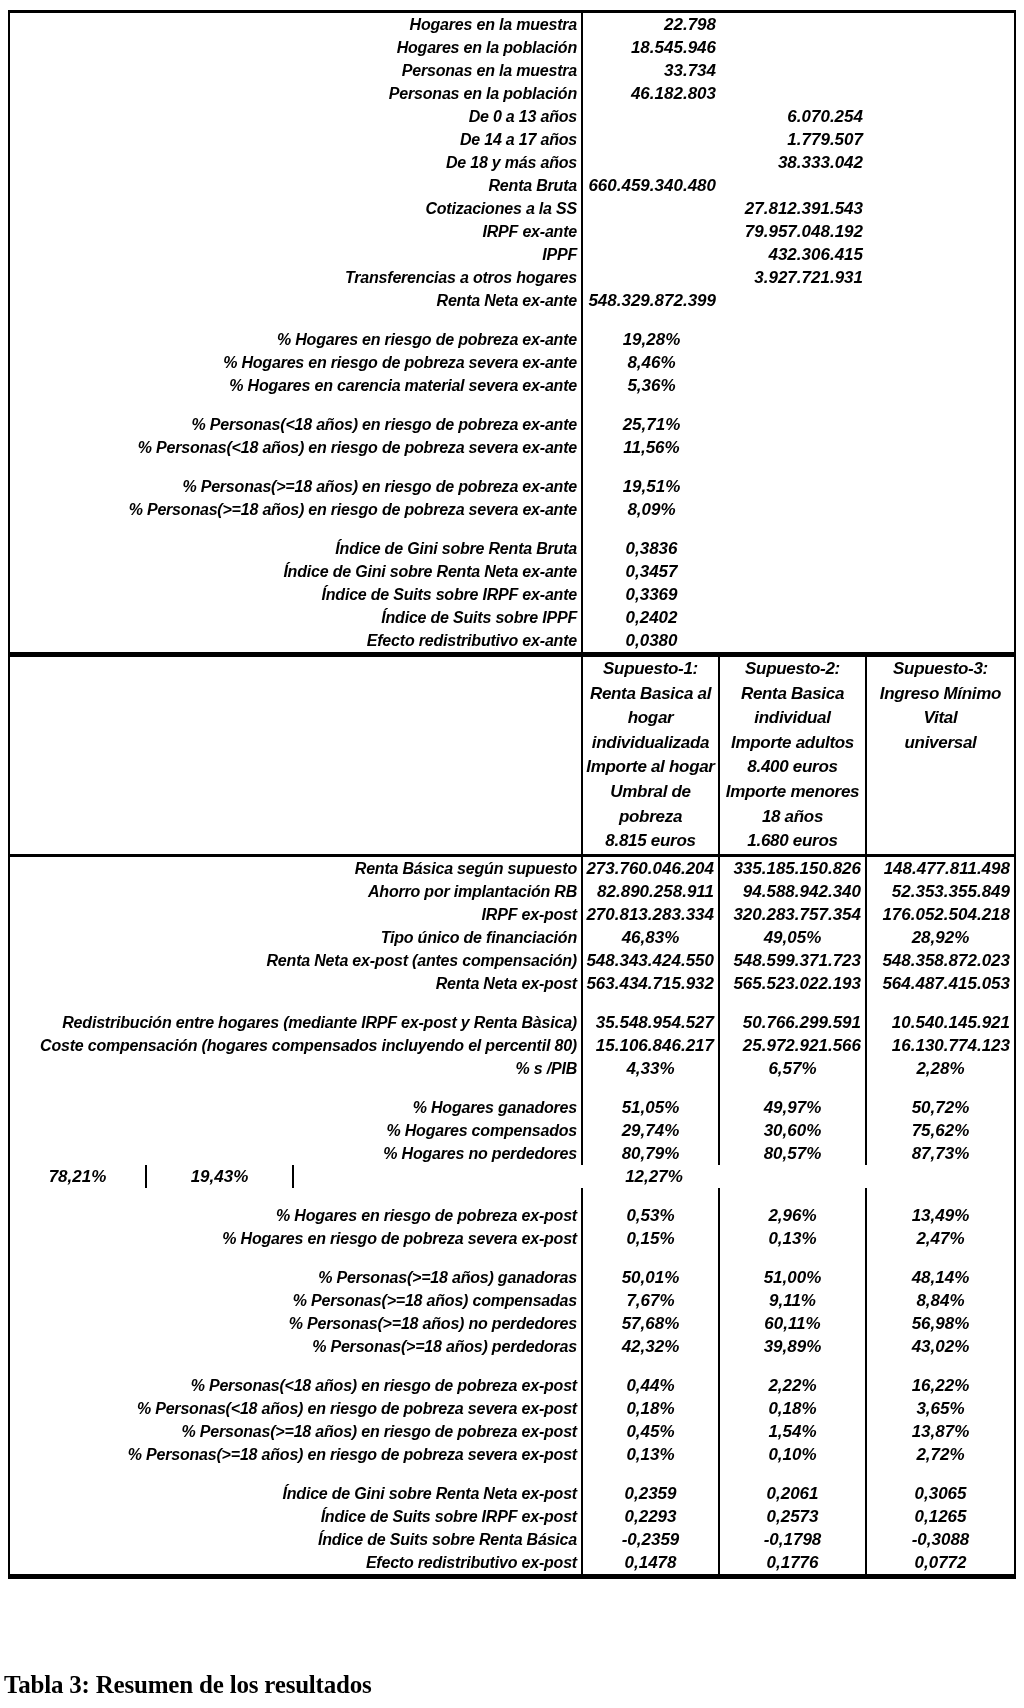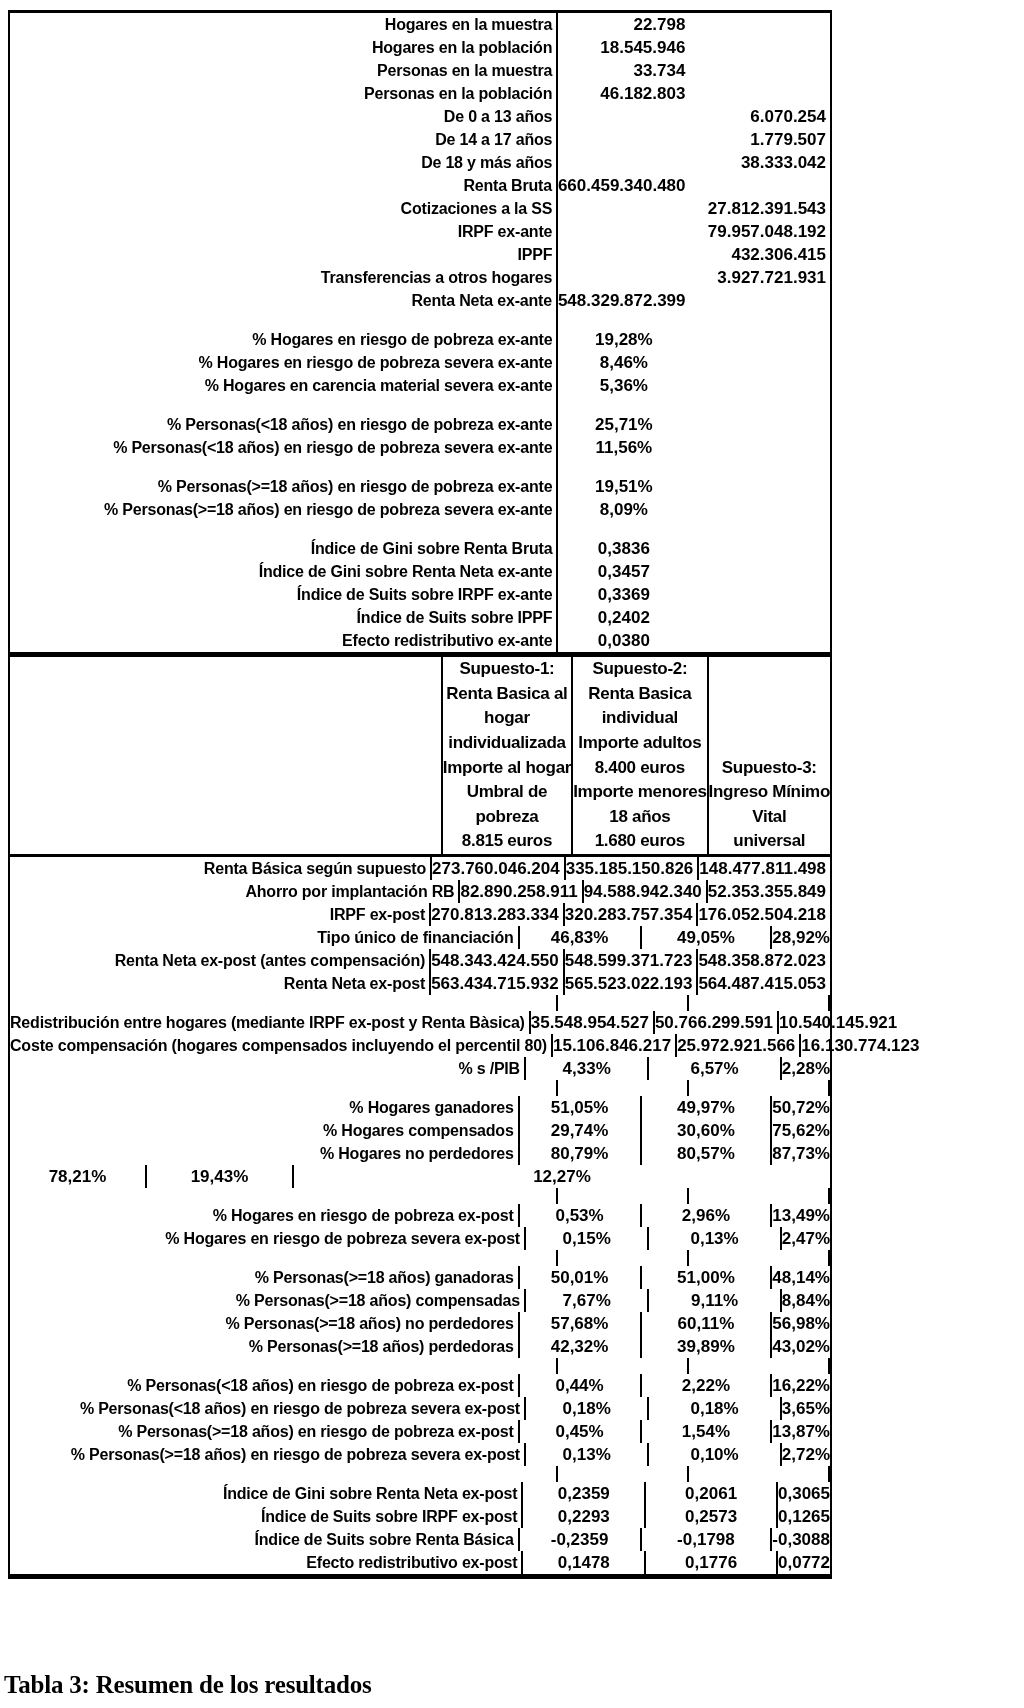--- a/index.html
+++ b/index.html
@@ -2,43 +2,43 @@
 <html><head>
 <meta charset="utf-8">
 <style>
   html,body { margin:0; padding:0; background:#ffffff; }
   .page {
     position:relative; width:1024px; height:1708px; background:#ffffff;
     font-family:"Liberation Sans", sans-serif; font-weight:bold; color:#000;
     overflow:hidden;
   }
   .tbl {
-    position:absolute; left:8px; top:10px; width:824px;
+    position:absolute; left:8px; top:10px; width:1008px;
     box-sizing:border-box;
-    border:2px solid #000; border-top-width:3px; border-bottom-width:5px;
+    border:2px solid #000; border-top-width:3px; border-bottom-width:5px;font-style:italic;
   }
   .row { display:flex; height:23px; line-height:23px; }
   .row.blank { height:16px; }
   .c { box-sizing:border-box; white-space:nowrap; font-size:17px; }
   .c.lbl {
     width:573px; border-right:2px solid #000;
     text-align:right; padding-right:4px;
     font-size:16px; letter-spacing:-0.2px;
   }
   .c.v1 { width:137px; }
   .c.v2 { width:147px; }
   .c.v3 { flex:1; }
   .bordered .c.v1, .bordered .c.v2 { border-right:2px solid #000; }
   .num { text-align:right; padding-right:4px; }
   .ctr { text-align:center; }
   .divider { height:5px; background:#000; }
   .hline  { height:3px; background:#000; }
   .hdr { display:flex; }
   .hdr .c { height:197px; display:flex; flex-direction:column;
-            justify-content:flex-end; text-align:center;
+            justify-content:flex-start; text-align:center;
             font-size:17px; letter-spacing:-0.3px; }
   .hdr .c.lbl { border-right:2px solid #000; }
   .hdr .c.bottom { }
   .hdr .hl { height:24.6px; line-height:24.6px; }
   .caption {
     position:absolute; left:4px; top:1671px;
     font-family:"Liberation Serif", serif; font-weight:bold;
     font-size:25px; letter-spacing:-0.2px; color:#000; white-space:nowrap;
   }
 </style>

